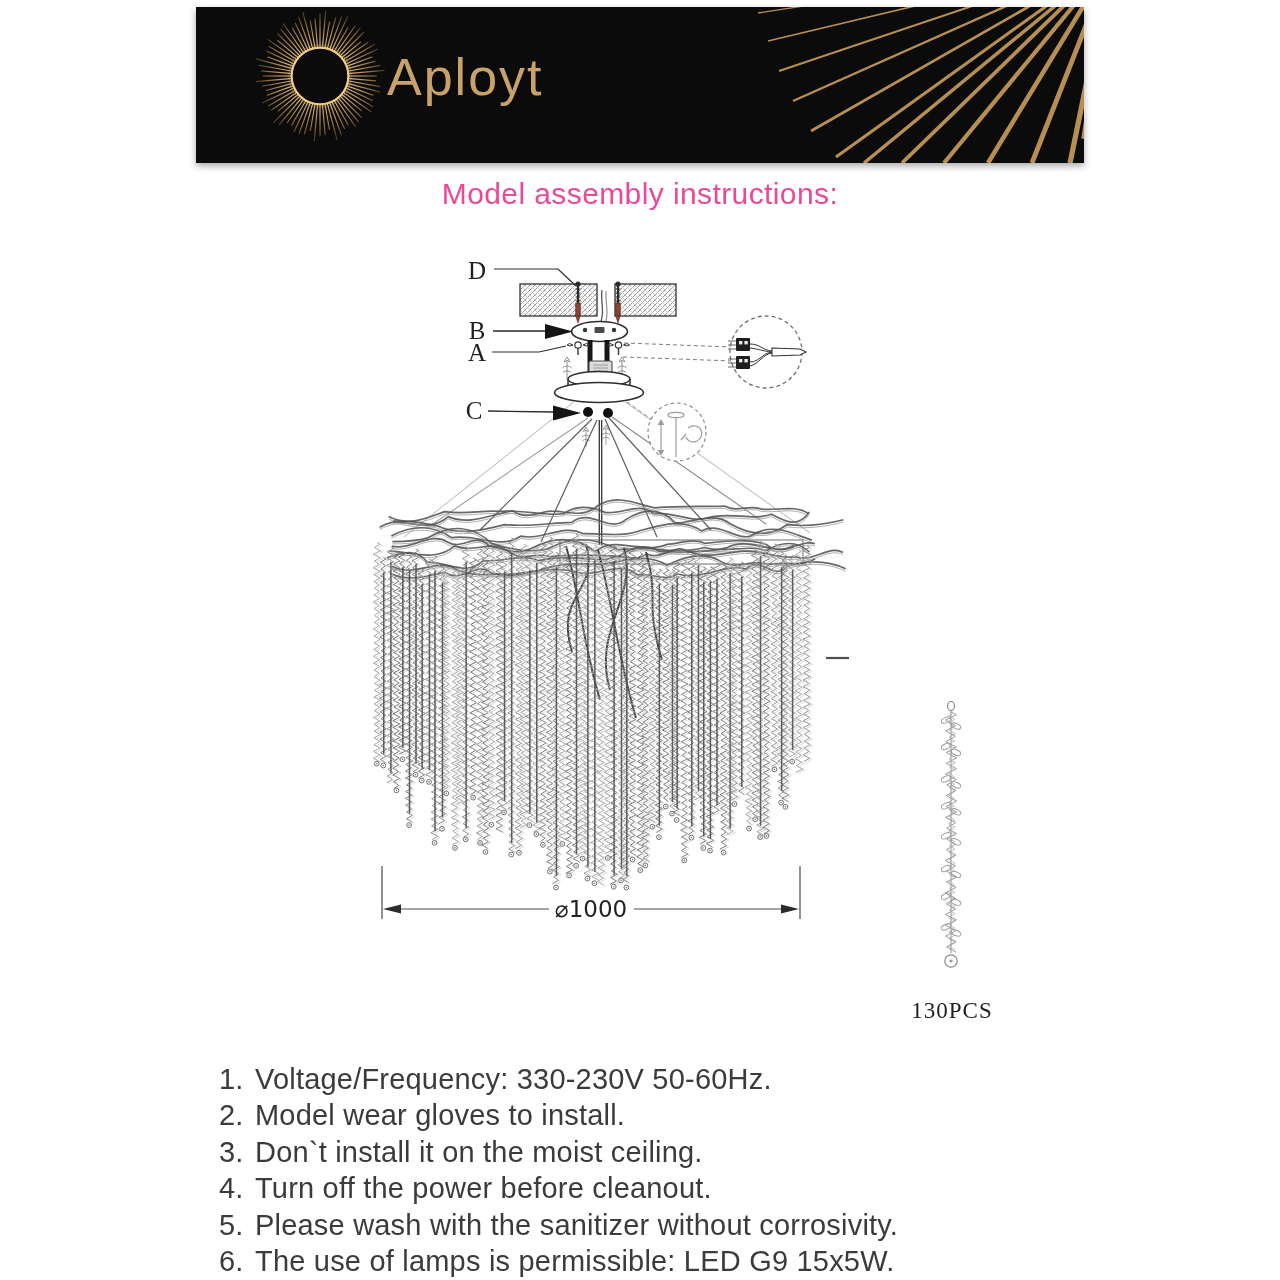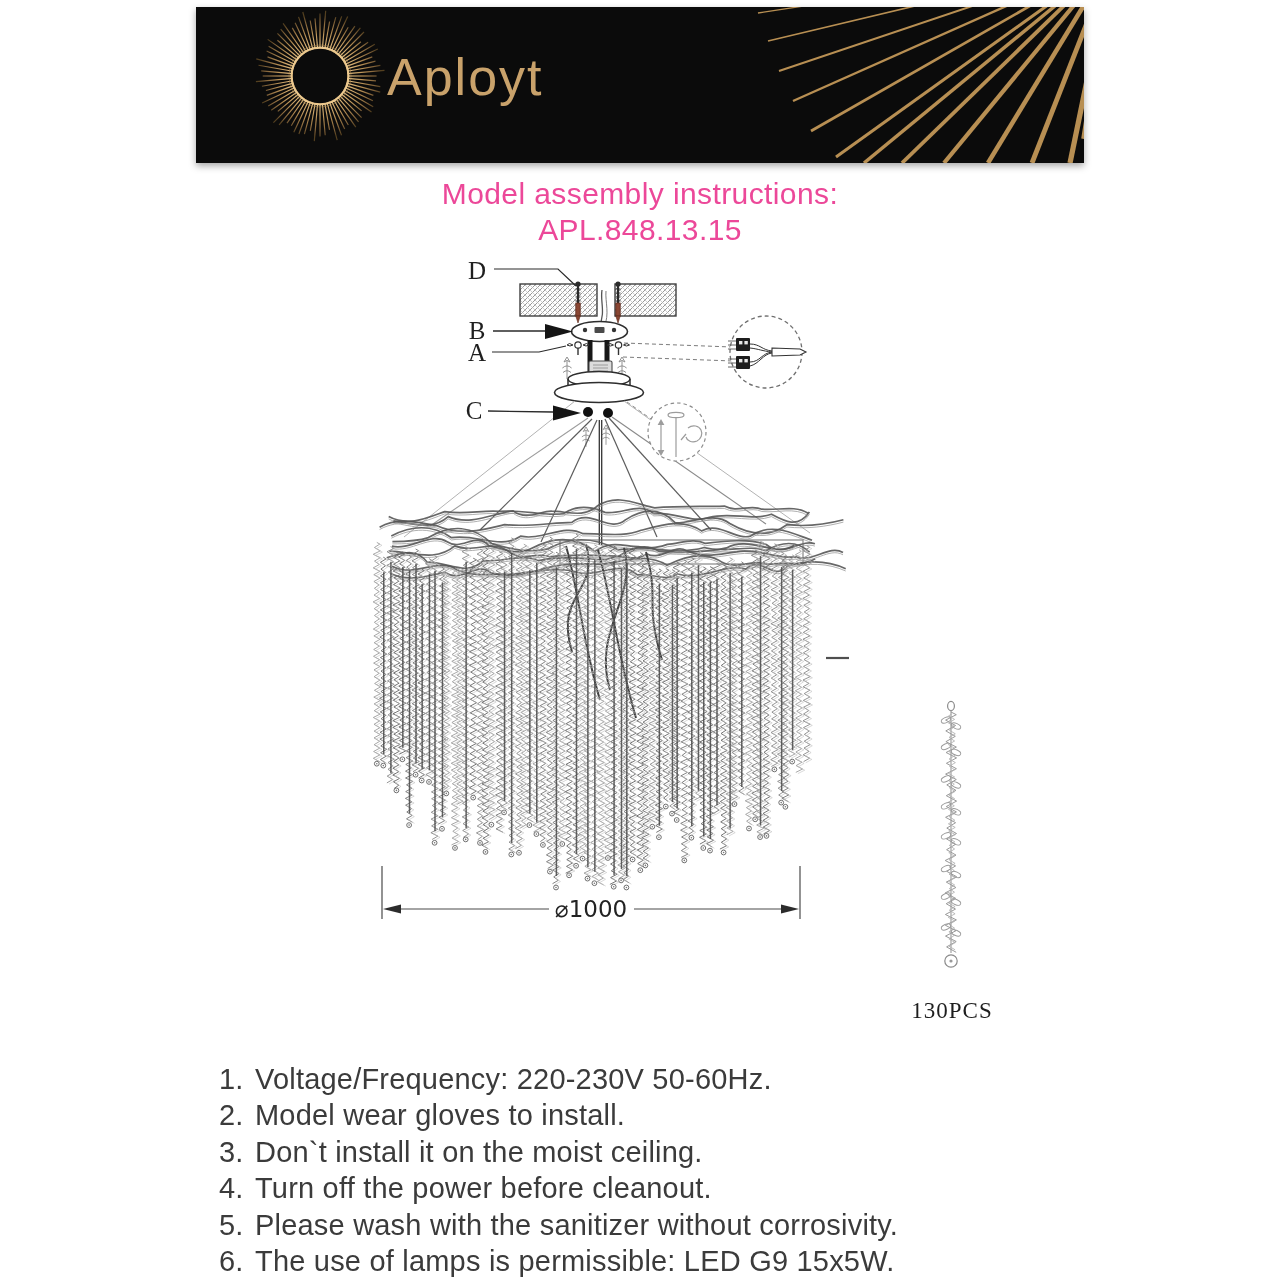--- a/index.html
+++ b/index.html
@@ -133,21 +133,20 @@
         <line x1="916" y1="-48" x2="748" y2="156" stroke="#c29757" stroke-width="4.18" opacity="0.95"></line>
         <line x1="916" y1="-48" x2="792" y2="156" stroke="#c29757" stroke-width="4.54" opacity="0.95"></line>
         <line x1="916" y1="-48" x2="836" y2="156" stroke="#c29757" stroke-width="4.90" opacity="0.95"></line>
         <line x1="916" y1="-48" x2="874" y2="156" stroke="#c29757" stroke-width="5.26" opacity="0.95"></line>
         <line x1="916" y1="-48" x2="888" y2="132" stroke="#c29757" stroke-width="5.62" opacity="0.95"></line>
       </svg>
   </header>
 
   <div class="title-block">
     <div>Model assembly instructions:</div>
-    <div>APL.848.13.15</div>
   </div>
 
   <svg class="diagram" viewBox="0 0 1280 1280">
     <defs>
       <pattern id="hatch" width="5" height="5" patternUnits="userSpaceOnUse">
         <rect width="5" height="5" fill="#ffffff"></rect>
         <path d="M0 5 L5 0 M-1 1 L1 -1 M4 6 L6 4" stroke="#8f8f8f" stroke-width="0.9"></path>
         <path d="M0 0 L5 5" stroke="#bcbcbc" stroke-width="0.7"></path>
       </pattern>
     </defs>
@@ -611,21 +610,21 @@
         <ellipse cx="956" cy="932.9" rx="5" ry="2.6" fill="none" stroke="#9a9a9a" stroke-width="0.9" transform="rotate(24 956 932.9)"></ellipse>
         <circle cx="951" cy="961" r="6.2" fill="none" stroke="#8a8a8a" stroke-width="1.2"></circle>
         <circle cx="951" cy="961" r="1.6" fill="#999"></circle>
       </g>
     <text class="pcs" x="952" y="1018" text-anchor="middle">130PCS</text>
   </svg>
 
   <ol class="instructions">
     <li>
         <span class="num">1.</span>
-        <span class="txt">Voltage/Frequency: 220-230V 50-60Hz.</span>
+        <span class="txt">Voltage/Frequency: 330-230V 50-60Hz.</span>
       </li>
     <li>
         <span class="num">2.</span>
         <span class="txt">Model wear gloves to install.</span>
       </li>
     <li>
         <span class="num">3.</span>
         <span class="txt">Don`t install it on the moist ceiling.</span>
       </li>
     <li>

